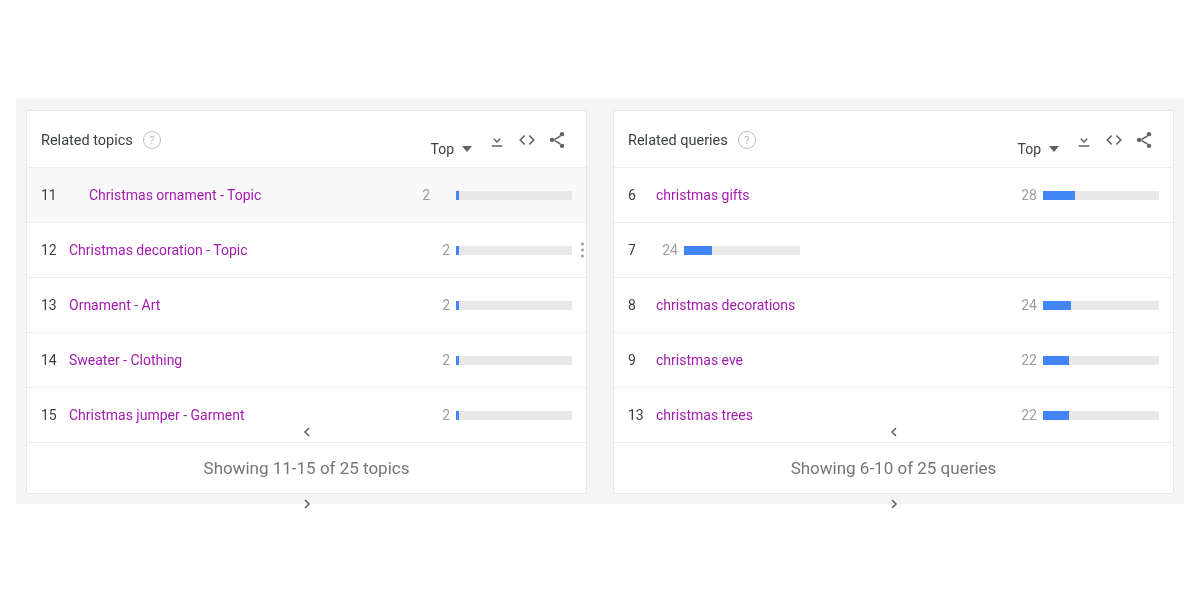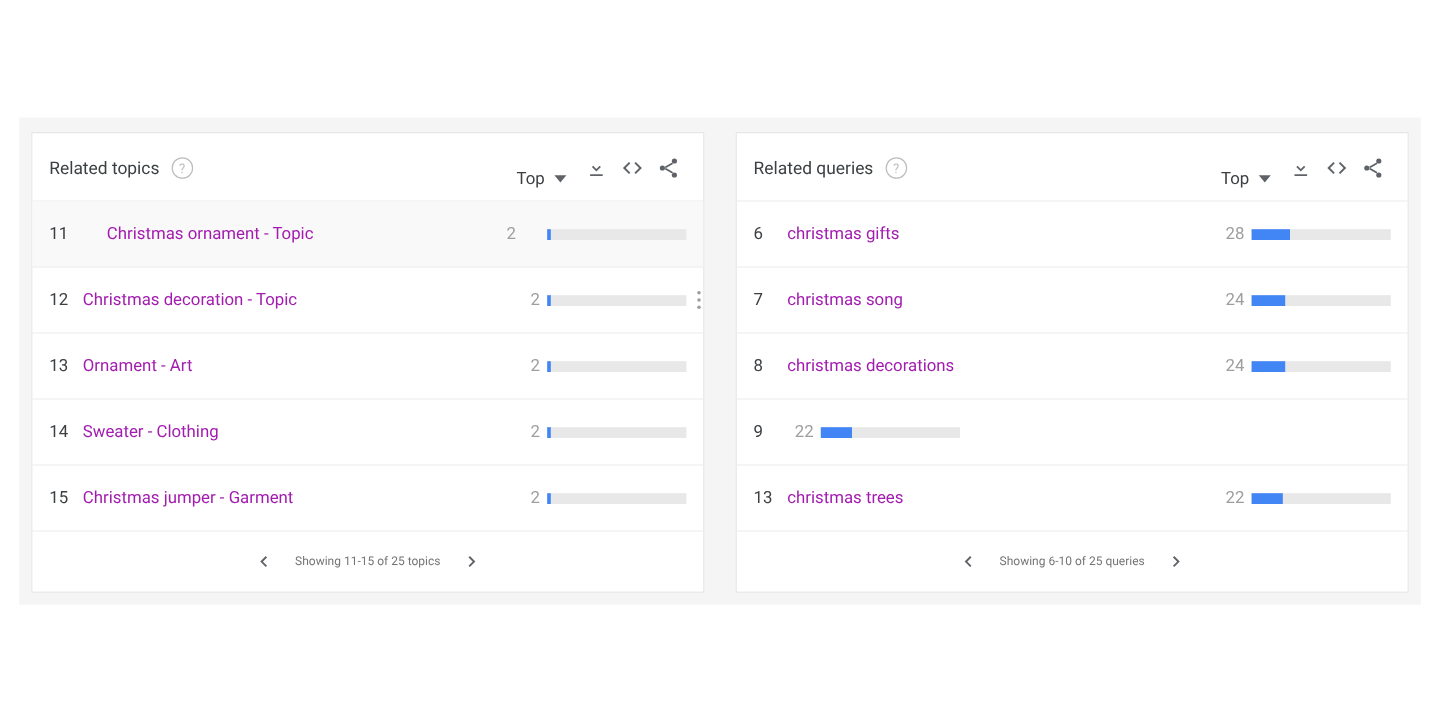--- a/index.html
+++ b/index.html
@@ -124,22 +124,23 @@
     gap: 3px;
     align-items: center;
   }
   .row-more span { width: 3px; height: 3px; background: #9e9e9e; border-radius: 50%; }
   .pager {
     display: flex;
     align-items: center;
     justify-content: center;
     gap: 18px;
     height: 50px;
-    font-size: 10px;
+    font-size: 17px;
     color: #757575;
+    flex-direction: column;
   }
   .pager .chev {
     color: #5f6368;
     cursor: pointer;
     display: inline-flex;
   }
 </style>
 </head>
 <body>
 
@@ -264,36 +265,36 @@
       <div class="row">
         <span class="rank">6</span>
         <span class="label">christmas gifts</span>
         <span class="val">28</span>
         <span class="bar">
           <span class="fill" style="width:28%"></span>
         </span>
       </div>
       <div class="row">
         <span class="rank">7</span>
-        <span class="label">christmas song</span>
         <span class="val">24</span>
         <span class="bar">
           <span class="fill" style="width:24%"></span>
         </span>
       </div>
       <div class="row">
         <span class="rank">8</span>
         <span class="label">christmas decorations</span>
         <span class="val">24</span>
         <span class="bar">
           <span class="fill" style="width:24%"></span>
         </span>
       </div>
       <div class="row">
         <span class="rank">9</span>
+        <span class="label">christmas eve</span>
         <span class="val">22</span>
         <span class="bar">
           <span class="fill" style="width:22%"></span>
         </span>
       </div>
       <div class="row">
         <span class="rank">13</span>
         <span class="label">christmas trees</span>
         <span class="val">22</span>
         <span class="bar">

